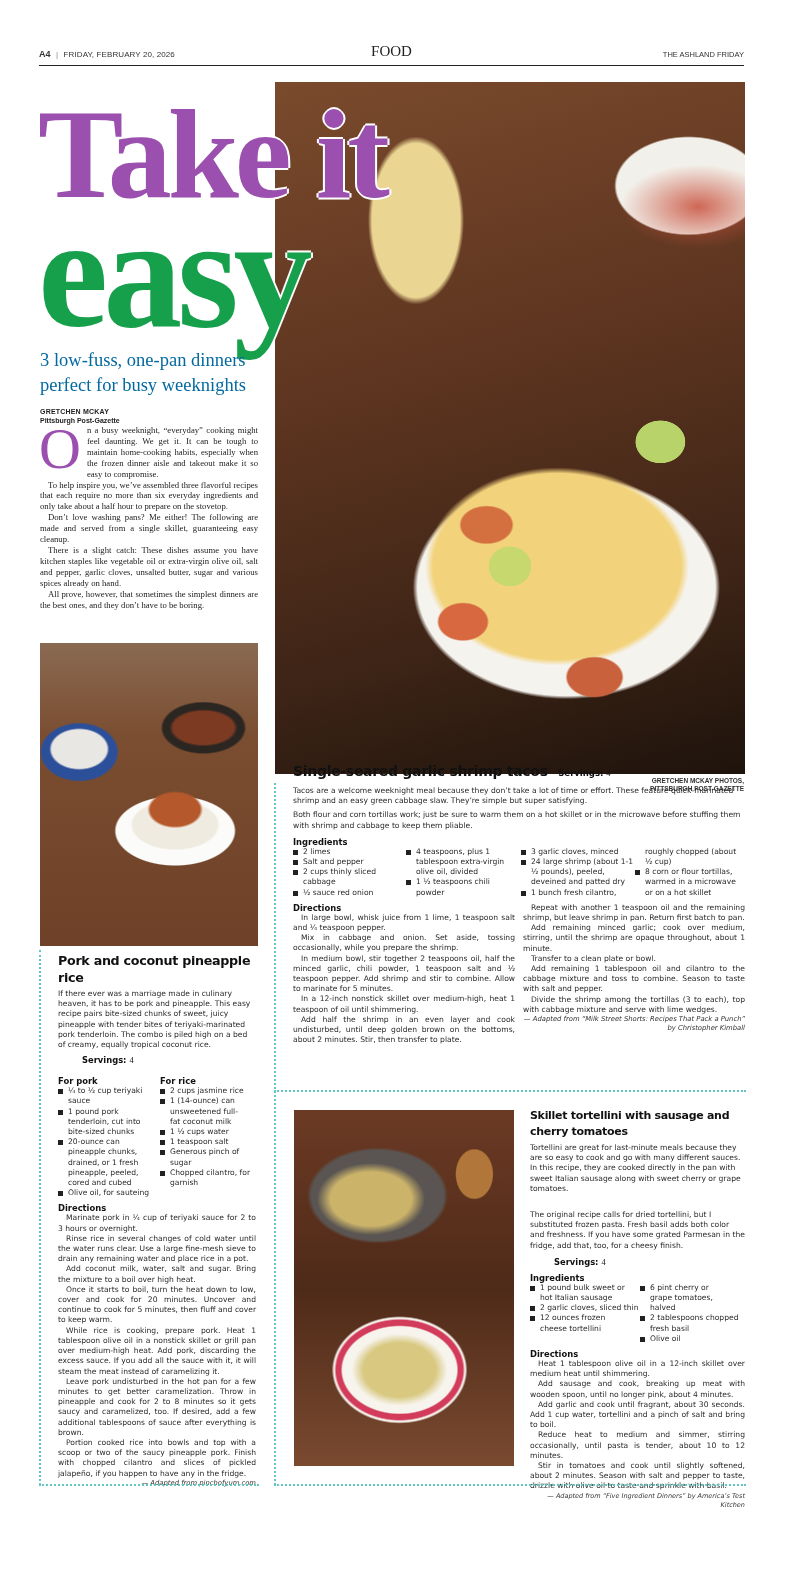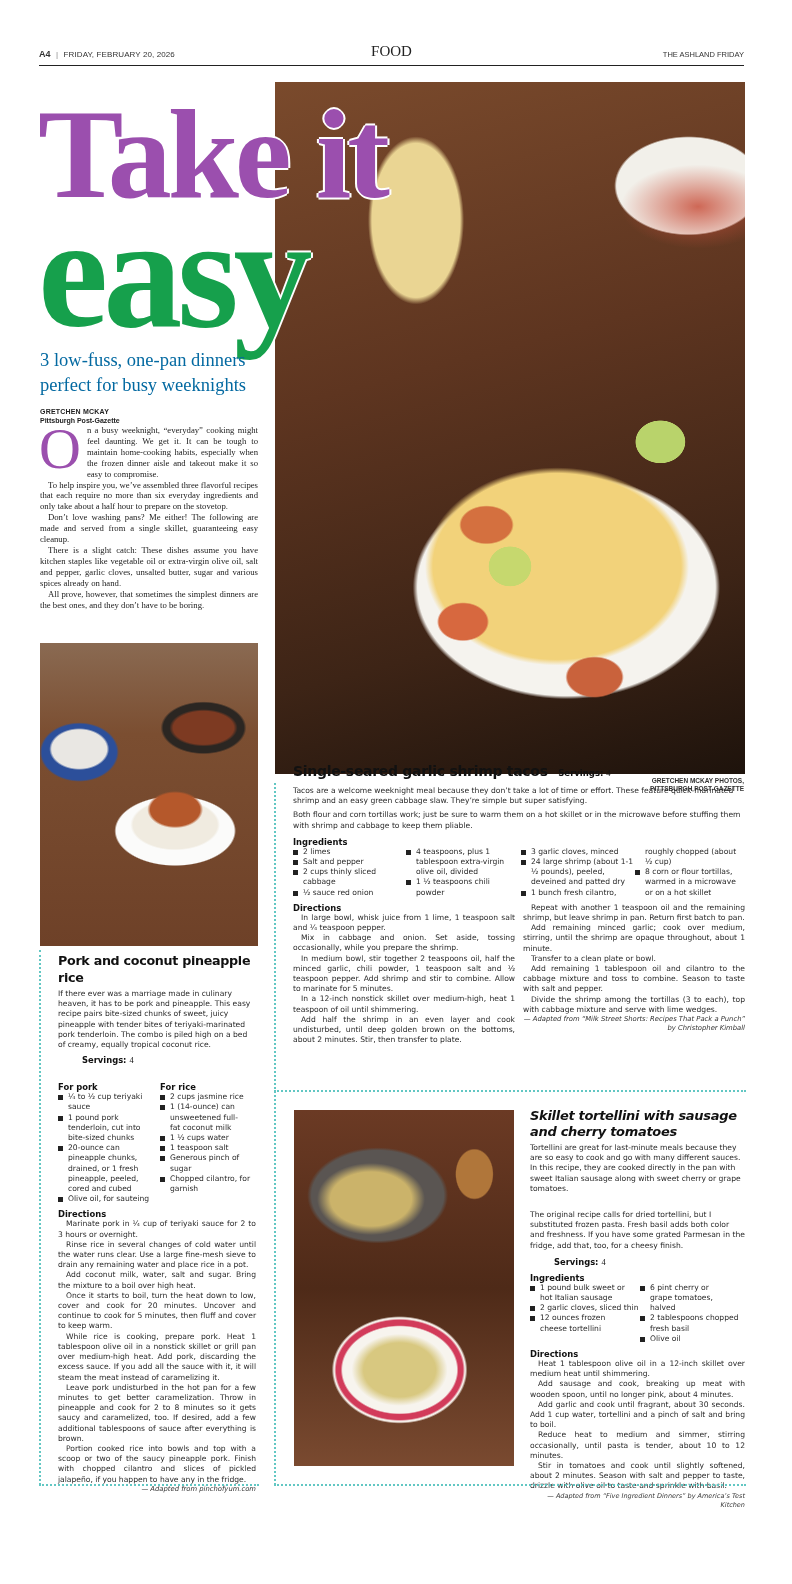--- a/index.html
+++ b/index.html
@@ -88,25 +88,25 @@
   .tacos .recipe-title { font-size: 14px; line-height: 18px; }
   .tacos .recipe-title .servings { font-size: 8.5px; margin-left: 6px; letter-spacing: 0; }
   .tacos .lead p { margin-top: 4px; }
   .tacos .cols4 { display: grid; grid-template-columns: 113px 115px 114px 110px; }
   .tacos .dircols { display: grid; grid-template-columns: 222px 222px; column-gap: 8px; }
 
   
   .pork { position: absolute; left: 58px; top: 952px; width: 198px; }
   .pork .recipe-title { font-size: 12.7px; line-height: 17px; }
   .pork .lead { margin-top: 3px; }
-  .pork .cols2 { display: grid; grid-template-columns: 102px 96px; margin-top: 12px; }
+  .pork .cols2 { display: grid; grid-template-columns: 102px 96px; margin-top: 6px; }
 
   
   .tort { position: absolute; left: 530px; top: 1108px; width: 215px; }
-  .tort .recipe-title { font-size: 13px; line-height: 16px; font-style: italic; }
+  .tort .recipe-title { font-size: 11px; line-height: 16px; }
   .tort .lead p { margin-top: 16px; }
   .tort .lead p:first-child { margin-top: 3px; }
   .tort .cols2 { display: grid; grid-template-columns: 110px 105px; }
 
   
   .dots-v { position: absolute; border-left: 2px dotted #62c7c3; }
   .dots-h { position: absolute; border-top: 2px dotted #62c7c3; }
 </style>
 </head>
 <body>

